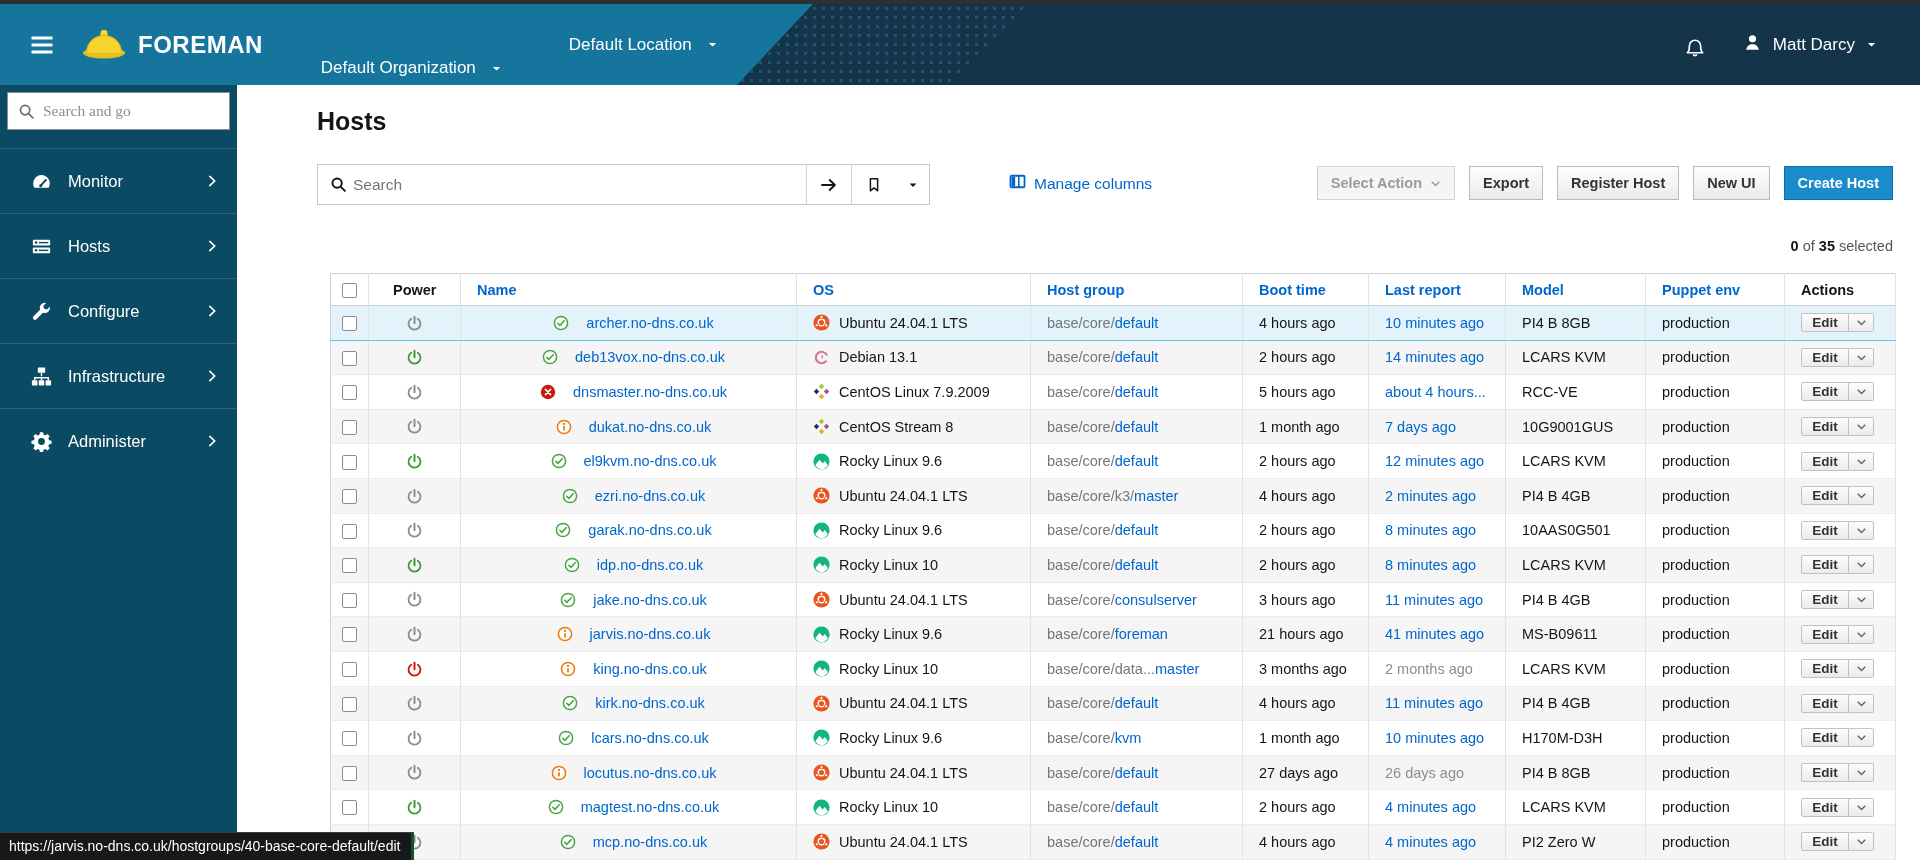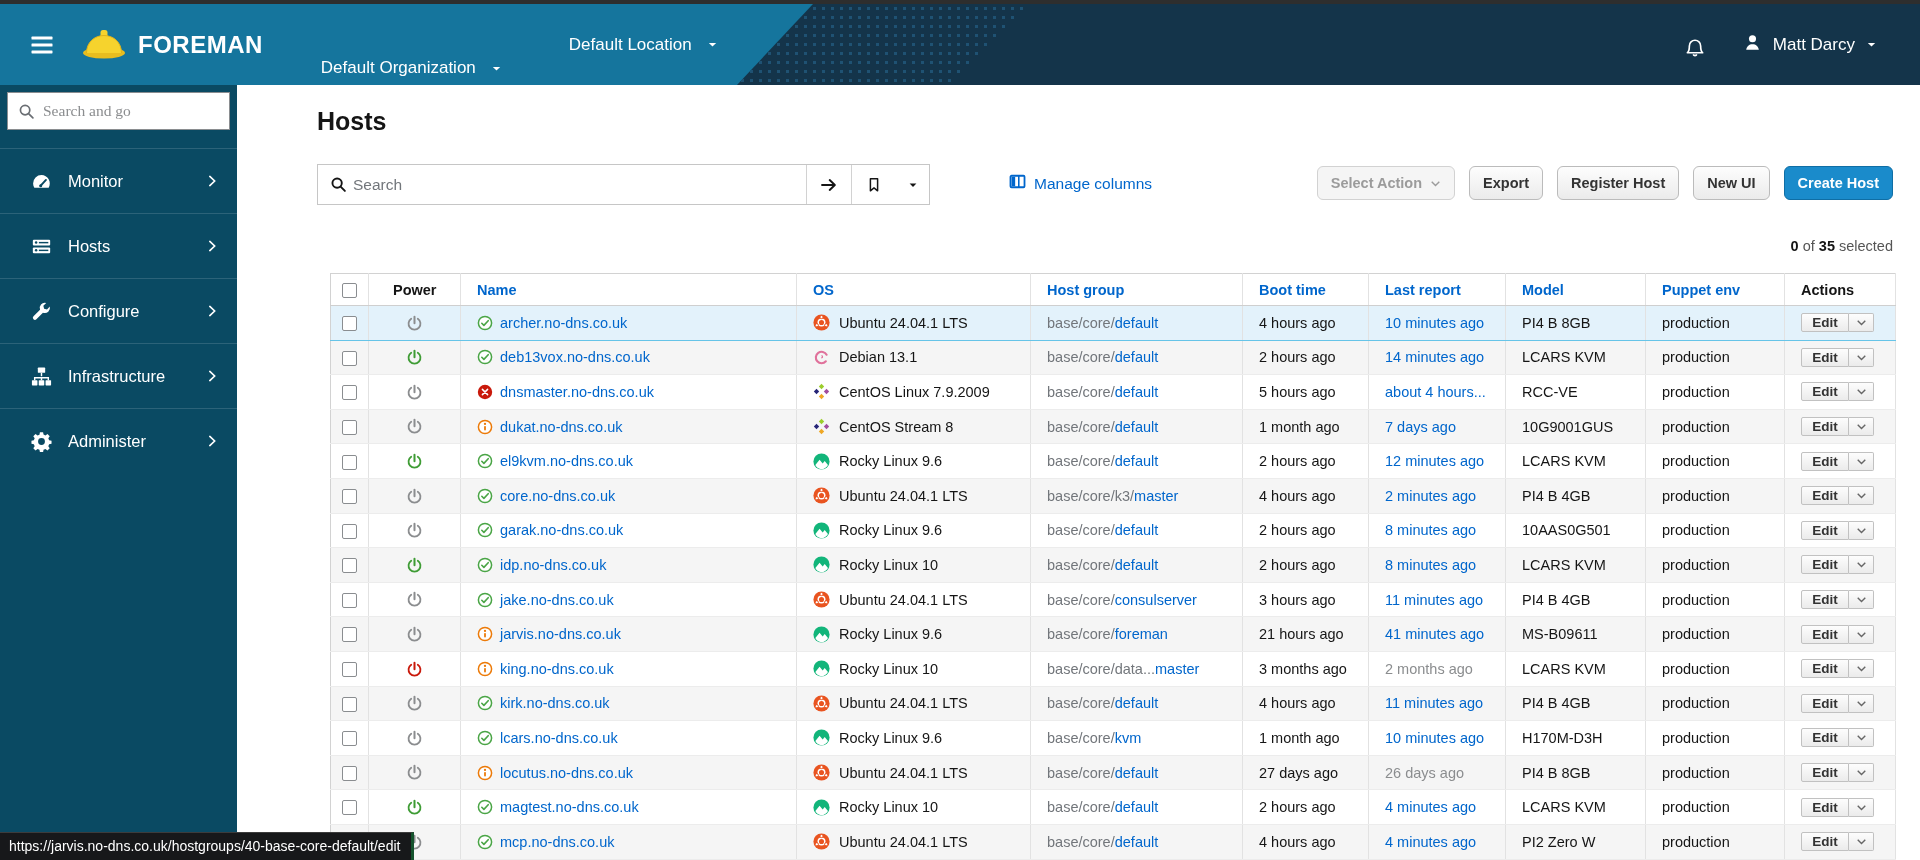--- a/index.html
+++ b/index.html
@@ -51,21 +51,21 @@
   .searchbar input { border:none; outline:none; flex:1; font-size:15.5px; font-family:inherit; color:#151515; }
   .searchbar input::placeholder { color:#72767b; }
   .sb-btn { background:#fff; border:none; border-left:1px solid #d2d2d2; width:45px; display:flex;
             align-items:center; justify-content:center; cursor:pointer; color:#151515; }
   .sb-caret { background:#fff; border:none; width:33px; display:flex; align-items:center; justify-content:center;
               cursor:pointer; color:#151515; }
   .managecols { position:absolute; left:726px; top:88px; display:flex; align-items:center; gap:8px;
                 color:#0066cc; font-size:15.5px; text-decoration:none; cursor:pointer;margin-left:46px; }
 
   .actions { position:absolute; right:27px; top:81px; display:flex; gap:14px; align-items:center; }
-  .btn { font-family:inherit; font-size:14.5px; font-weight:600; padding:8px 13px; border-radius:6px;
+  .btn { font-family:inherit; font-size:14.5px; font-weight:600; padding:8px 13px; border-radius:0;
          border:1px solid #bbb; background:linear-gradient(#fdfdfd,#ebebeb); color:#333; cursor:pointer;
          display:flex; align-items:center; gap:8px; }
   .btn-disabled { color:#9b9b9b; background:#f5f5f5; border-color:#d2d2d2; }
   .btn-primary { background:#1a8bcb; border-color:#0f6ea5; color:#fff; }
 
   .selected-summary { position:absolute; right:27px; top:153px; font-size:14.5px; color:#555; }
   .selected-summary b { color:#151515; }
 
   
   .tablewrap { position:absolute; left:93px; top:188px; }
@@ -77,21 +77,21 @@
   th.c-check, td.c-check { padding:0; text-align:center; }
   th.c-power { padding-left:22px; }
   td { height:34.6px; padding:0 6px 0 16px; border-right:1px solid #e2e2e2; border-bottom:1px solid #ececec;
        overflow:hidden; white-space:nowrap; }
   tbody tr:nth-child(even) td { background:#f5f5f5; }
   tbody tr.hl td { background:#e3f2fb; border-bottom:1px solid #66c4e8; }
   td.c-power { text-align:center; padding:0; }
   a.cell-link { color:#0066cc; text-decoration:none; cursor:pointer; }
   .muted { color:#8b8d8f; }
   .hg-prefix { color:#72767b; }
-  .namecell { display:flex; align-items:center; gap:7px; }
+  .namecell { display:flex; align-items:center; gap:17px;justify-content:center; }
   .oscell { display:flex; align-items:center; gap:9px; }
   .p-icon { display:inline-flex; vertical-align:middle; }
   .p-gray { color:#8b8d8f; } .p-green { color:#3f9c35; } .p-red { color:#c9190b; }
   .checkbox { width:15px; height:15px; border:1px solid #8a8d90; border-radius:2px; background:#fff;
               display:inline-block; cursor:pointer; appearance:none; vertical-align:middle; }
   .split { display:flex; }
   .ebtn { font-family:inherit; font-size:13.5px; font-weight:700; color:#333; height:19px;
           border:1px solid #c1c1c1; background:linear-gradient(#fdfdfd,#ebebeb); cursor:pointer; }
   .ebtn-label { width:48px; border-radius:2px 0 0 2px; }
   .ebtn-caret { width:25px; border-left:none; border-radius:0 2px 2px 0; color:#666;
@@ -587,21 +587,21 @@
                   </svg>
                 </span></td>
               <td>
                 <span class="namecell">
                   <span class="p-icon">
                     <svg width="16" height="16" viewBox="0 0 16 16">
                       <circle cx="8" cy="8" r="6.6" fill="#fff" stroke="#4aa546" stroke-width="1.5"></circle>
                       <path d="M4.8 8.3l2.1 2.1 4.3-4.7" fill="none" stroke="#4aa546" stroke-width="1.6" stroke-linecap="round" stroke-linejoin="round"></path>
                     </svg>
                   </span>
-                  <a class="cell-link">core.no-dns.co.uk</a>
+                  <a class="cell-link">ezri.no-dns.co.uk</a>
                 </span>
               </td>
               <td>
                 <span class="oscell">
                   <span class="p-icon">
                     <svg width="17" height="17" viewBox="0 0 16 16">
                       <circle cx="8" cy="8" r="7.6" fill="#e95420"></circle>
                       <circle cx="8" cy="8" r="3.1" fill="none" stroke="#fff" stroke-width="1.4"></circle>
                       <g fill="#fff" stroke="#e95420" stroke-width="0.9">
                         <circle cx="8" cy="2.9" r="1.5"></circle>

